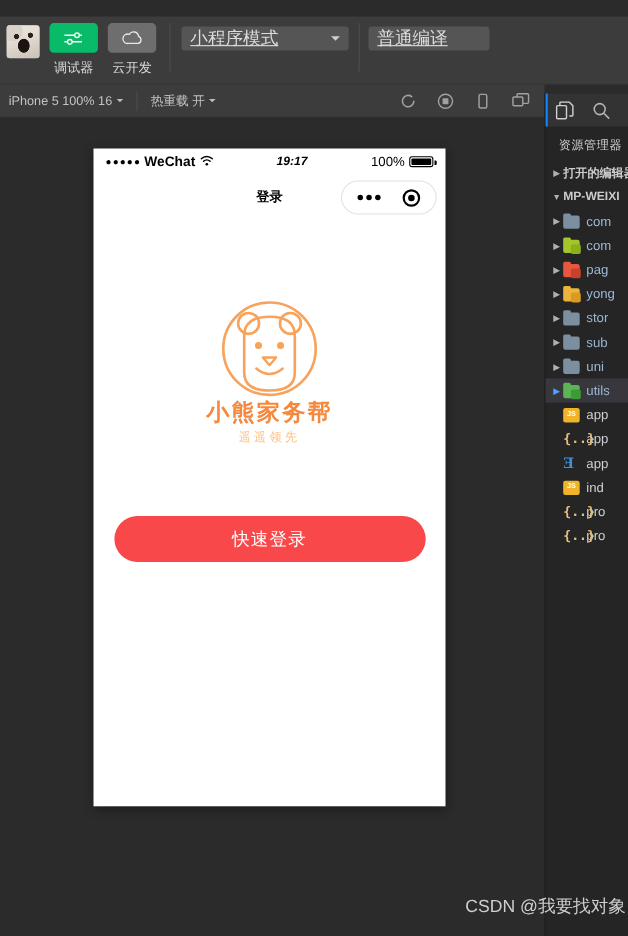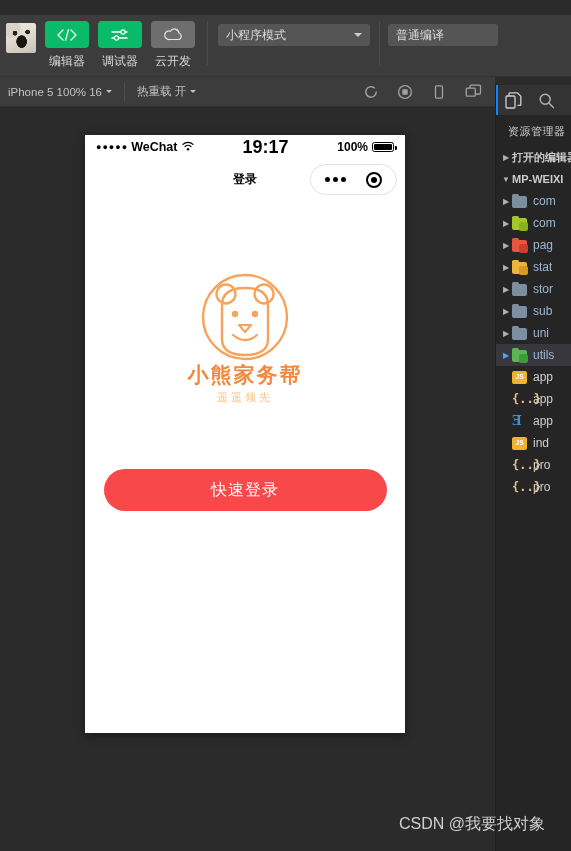--- a/index.html
+++ b/index.html
@@ -55,21 +55,21 @@
   .tbtn.gray  .box{ background:#6e6e6e; }
   .tbtn .lbl{ font-size:12px;color:#d8d8d8;margin-top:5px;white-space:nowrap; }
 
   .tb-sep{ width:1px;height:44px;background:#4d4d4d;margin:6px 10px 0 12px;flex:none;}
 
   .selbox{
     height:22px;background:#555;border-radius:3px;margin-top:9px;
     display:flex;align-items:center;padding:0 8px;min-width:150px;
     position:relative;cursor:pointer;
   }
-  .selbox .txt{ font-size:12px;color:#dcdcdc;white-space:nowrap; }
+  .selbox .txt{ font-size:16px;color:#dcdcdc;white-space:nowrap;text-decoration:underline; }
   .selbox .caret{
     position:absolute;right:8px;width:0;height:0;
     border-left:4px solid transparent;border-right:4px solid transparent;
     border-top:4px solid #cfcfcf;
   }
   .selbox2{ min-width:100px; margin-left:0; }
 
   
   .subbar{
     position:absolute;left:0;top:77px;width:495px;height:30px;
@@ -100,23 +100,23 @@
     overflow:hidden;
   }
   .statusbar{
     height:24px;display:flex;align-items:center;
     padding:0 11px;font-size:12px;color:#000;font-weight:bold;
   }
   .sb-left{display:flex;align-items:center;gap:3px;}
   .dots5{letter-spacing:1px;font-size:9px;line-height:1;}
   .carrier{font-size:12.5px;font-weight:600;}
   .wifi{margin-left:1px;}
-  .sb-mid{flex:1;text-align:center;font-size:18px;font-weight:600;}
+  .sb-mid{flex:1;text-align:center;font-size:11px;font-weight:600;font-style:italic;}
   .sb-right{display:flex;align-items:center;gap:4px;}
-  .battpct{font-size:12px;font-weight:700;}
+  .battpct{font-size:12px;font-weight:400;}
   .batt{
     width:22px;height:10px;border:1.4px solid #000;border-radius:2.5px;
     position:relative;padding:1px;
   }
   .batt i{display:block;height:100%;background:#000;border-radius:1px;}
   .batt:after{
     content:"";position:absolute;right:-3.5px;top:3px;width:2px;height:4px;
     background:#000;border-radius:0 1px 1px 0;
   }
   .navbar{
@@ -208,47 +208,39 @@
     font-family:"DejaVu Sans Mono","Liberation Mono",monospace;
   }
   .css-ico{
     font-size:13px;color:#3f8fd2;font-weight:bold;line-height:13px;
     font-family:"DejaVu Serif","Liberation Serif",serif;
   }
   .tname{overflow:hidden;}
 
   
   .watermark{
-    position:absolute;right:26px;bottom:16px;font-size:16px;color:#cfcfcf;
+    position:absolute;right:2px;bottom:16px;font-size:16px;color:#cfcfcf;
     white-space:nowrap;
   }
 </style>
 </head>
 <body>
 
 <div id="app">
 
 
   <div class="toolbar">
 
     <div class="avatar">
       <div class="dogface"></div>
     </div>
 
     <div class="tbtns">
 
 
-      <div class="tbtn green">
-        <div class="box">
-          <svg width="22" height="12" viewBox="0 0 22 12">
-              <path d="M7 1 L2 6 L7 11 M15 1 L20 6 L15 11 M12.5 0.5 L9.5 11.5" fill="none" stroke="#fff" stroke-width="1.2" stroke-linecap="round" stroke-linejoin="round"></path>
-            </svg>
-        </div>
-        <div class="lbl">编辑器</div>
-      </div>
 
       <div class="tbtn green">
         <div class="box">
           <svg width="18" height="14" viewBox="0 0 18 14">
             <line x1="1" y1="4" x2="16" y2="4" stroke="#fff" stroke-width="1.3" stroke-linecap="round"></line>
             <line x1="1" y1="10" x2="16" y2="10" stroke="#fff" stroke-width="1.3" stroke-linecap="round"></line>
             <circle cx="12" cy="4" r="2.1" fill="#09bb69" stroke="#fff" stroke-width="1.2"></circle>
             <circle cx="5.5" cy="10" r="2.1" fill="#09bb69" stroke="#fff" stroke-width="1.2"></circle>
           </svg>
         </div>
@@ -431,21 +423,21 @@
           </span>
           <span class="tname">pag</span>
         </div>
         <div class="treerow">
           <span class="tw" style="color: rgb(176, 176, 176);">▶</span>
           <span class="fico">
             <span class="folder" style="background: rgb(238, 179, 59); display: block; margin-top: 2px;">
               <span class="badge" style="background: rgb(217, 154, 34);"></span>
             </span>
           </span>
-          <span class="tname">stat</span>
+          <span class="tname">yong</span>
         </div>
         <div class="treerow">
           <span class="tw" style="color: rgb(176, 176, 176);">▶</span>
           <span class="fico">
             <span class="folder" style="background: rgb(124, 143, 160); display: block; margin-top: 2px;"></span>
           </span>
           <span class="tname">stor</span>
         </div>
         <div class="treerow">
           <span class="tw" style="color: rgb(176, 176, 176);">▶</span>

